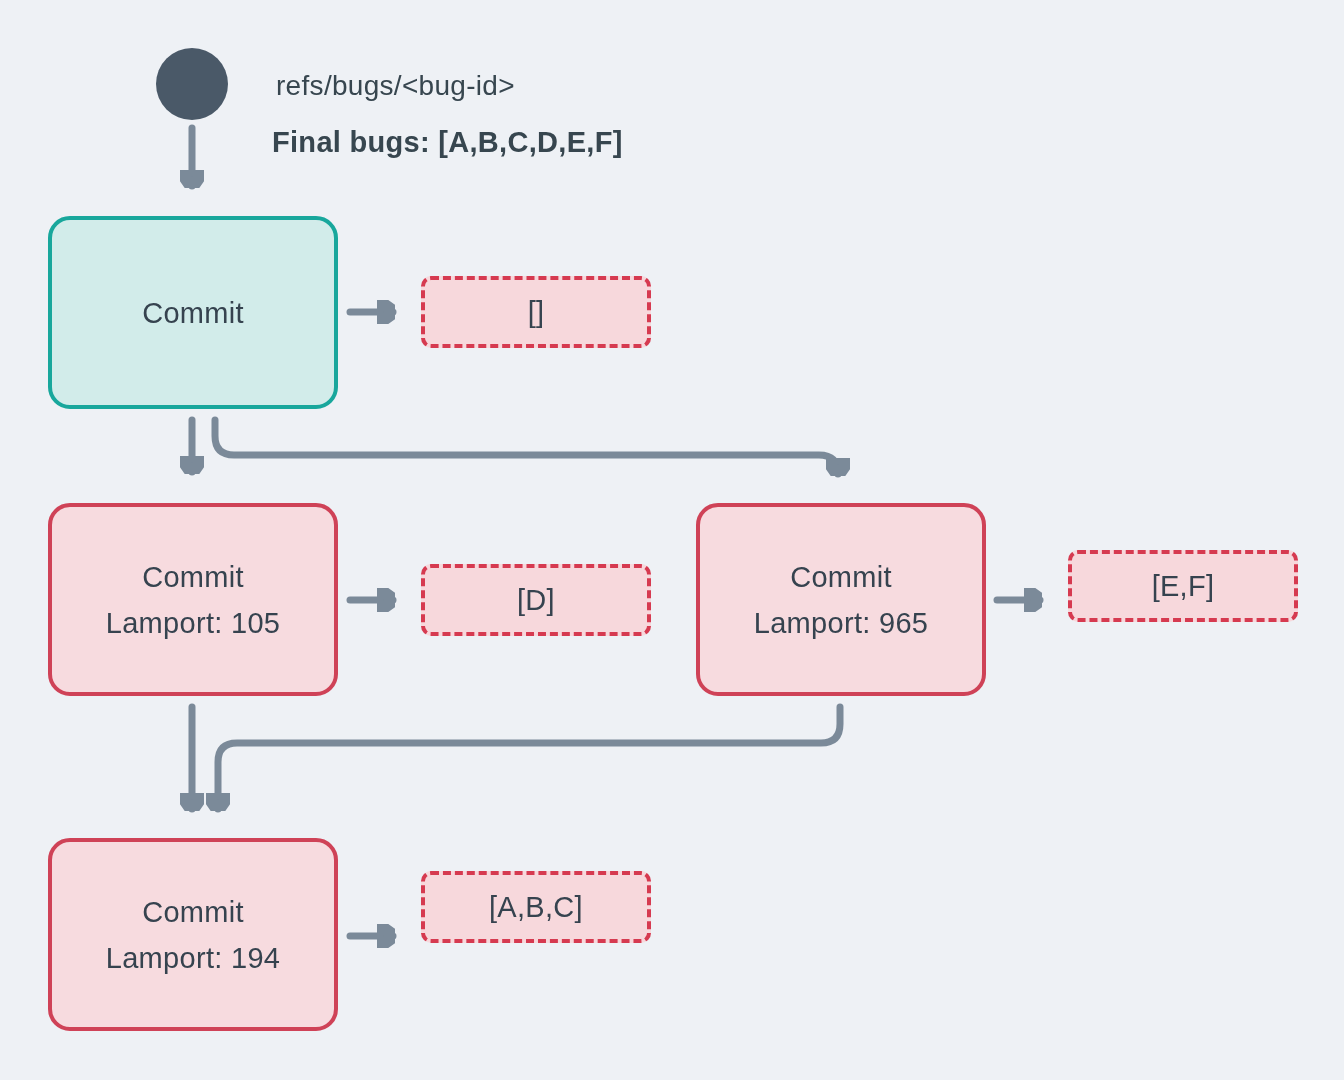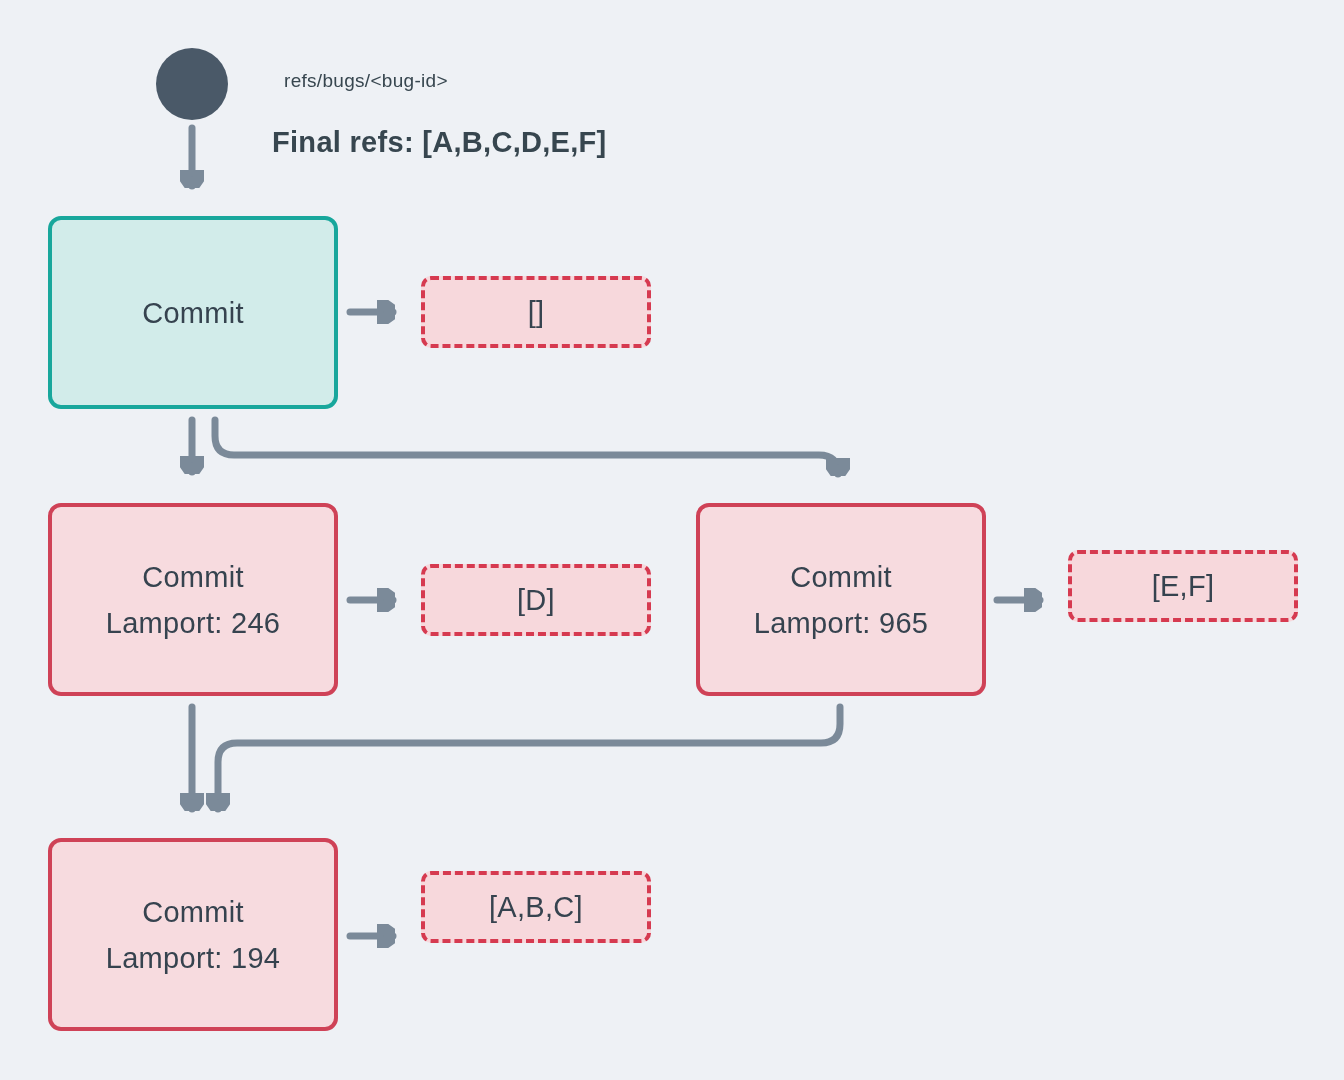--- a/index.html
+++ b/index.html
@@ -17,29 +17,29 @@
     overflow:hidden;
   }
   .arrow-layer{position:absolute;left:0;top:0;width:1344px;height:1080px;}
   .arrow-layer path{stroke:var(--arrow);stroke-width:7;fill:none;stroke-linecap:round;}
   .arrowhead-shape{fill:var(--arrow);}
   .ref-dot{
     position:absolute;left:156px;top:48px;width:72px;height:72px;border-radius:50%;
     background:var(--circle);
   }
   .ref-name{
-    position:absolute;left:284px;top:70px;font-size:19px;letter-spacing:.3px;
+    position:absolute;left:276px;top:70px;font-size:28px;letter-spacing:.3px;
     color:var(--ink);
   }
   .final-order{
     position:absolute;left:272px;top:126px;font-size:29px;font-weight:bold;
     letter-spacing:.3px;color:var(--ink);
   }
   .commit{
-    position:absolute;width:290px;height:193px;border-radius:13px;
+    position:absolute;width:290px;height:193px;border-radius:22px;
     display:flex;flex-direction:column;justify-content:center;
     font-size:29px;line-height:46px;color:var(--node-ink);text-align:center;
     letter-spacing:.3px;
   }
   .commit.teal{background:var(--teal-fill);border:4px solid var(--teal-border);}
   .commit.pink{background:var(--pink-fill);border:4px solid var(--pink-border);}
   .payload{
     position:absolute;width:230px;height:72px;border-radius:10px;
     background:var(--dash-fill);border:4px dashed var(--dash-border);
     display:flex;align-items:center;justify-content:center;
@@ -63,30 +63,30 @@
     <path d="M192 707 V809" marker-end="url(#ah)"></path>
     <path d="M840 707 V724 Q840 743 821 743 H237 Q218 743 218 762 V809" marker-end="url(#ah)"></path>
     <path d="M350 312 H393" marker-end="url(#ah)"></path>
     <path d="M350 600 H393" marker-end="url(#ah)"></path>
     <path d="M997 600 H1040" marker-end="url(#ah)"></path>
     <path d="M350 936 H393" marker-end="url(#ah)"></path>
   </svg>
 
   <div class="ref-dot"></div>
   <div class="ref-name">refs/bugs/&lt;bug-id&gt;</div>
-  <div class="final-order">Final refs: [A,B,C,D,E,F]</div>
+  <div class="final-order">Final bugs: [A,B,C,D,E,F]</div>
 
   <div class="commit teal" style="left:48px;top:216px;">
     <div>Commit</div>
   </div>
   <div class="payload" style="left:421px;top:276px;">[]</div>
 
   <div class="commit pink" style="left:48px;top:503px;">
     <div>Commit</div>
-    <div>Lamport: 246</div>
+    <div>Lamport: 105</div>
   </div>
   <div class="payload" style="left:421px;top:564px;">[D]</div>
 
   <div class="commit pink" style="left:696px;top:503px;">
     <div>Commit</div>
     <div>Lamport: 965</div>
   </div>
   <div class="payload" style="left:1068px;top:550px;">[E,F]</div>
 
   <div class="commit pink" style="left:48px;top:838px;">

